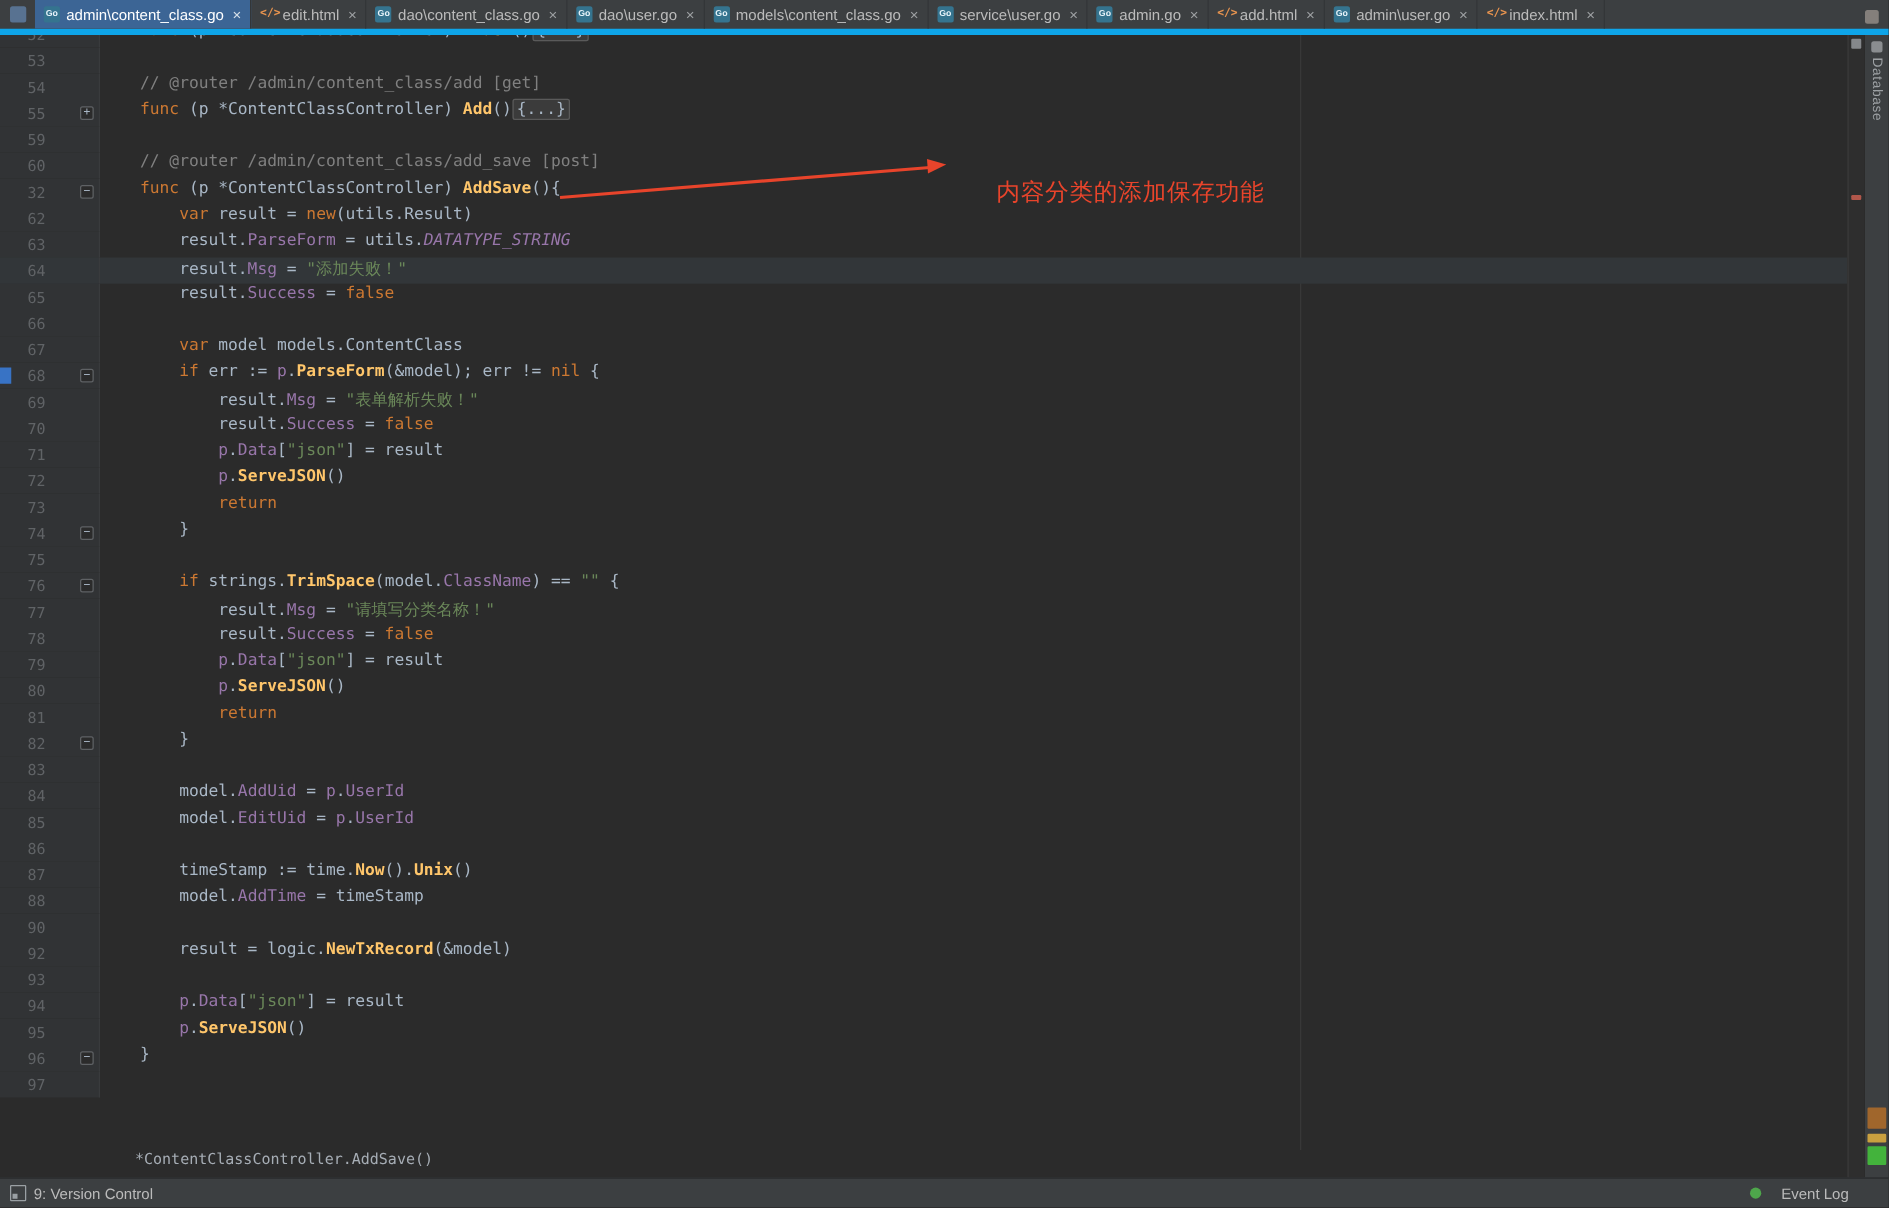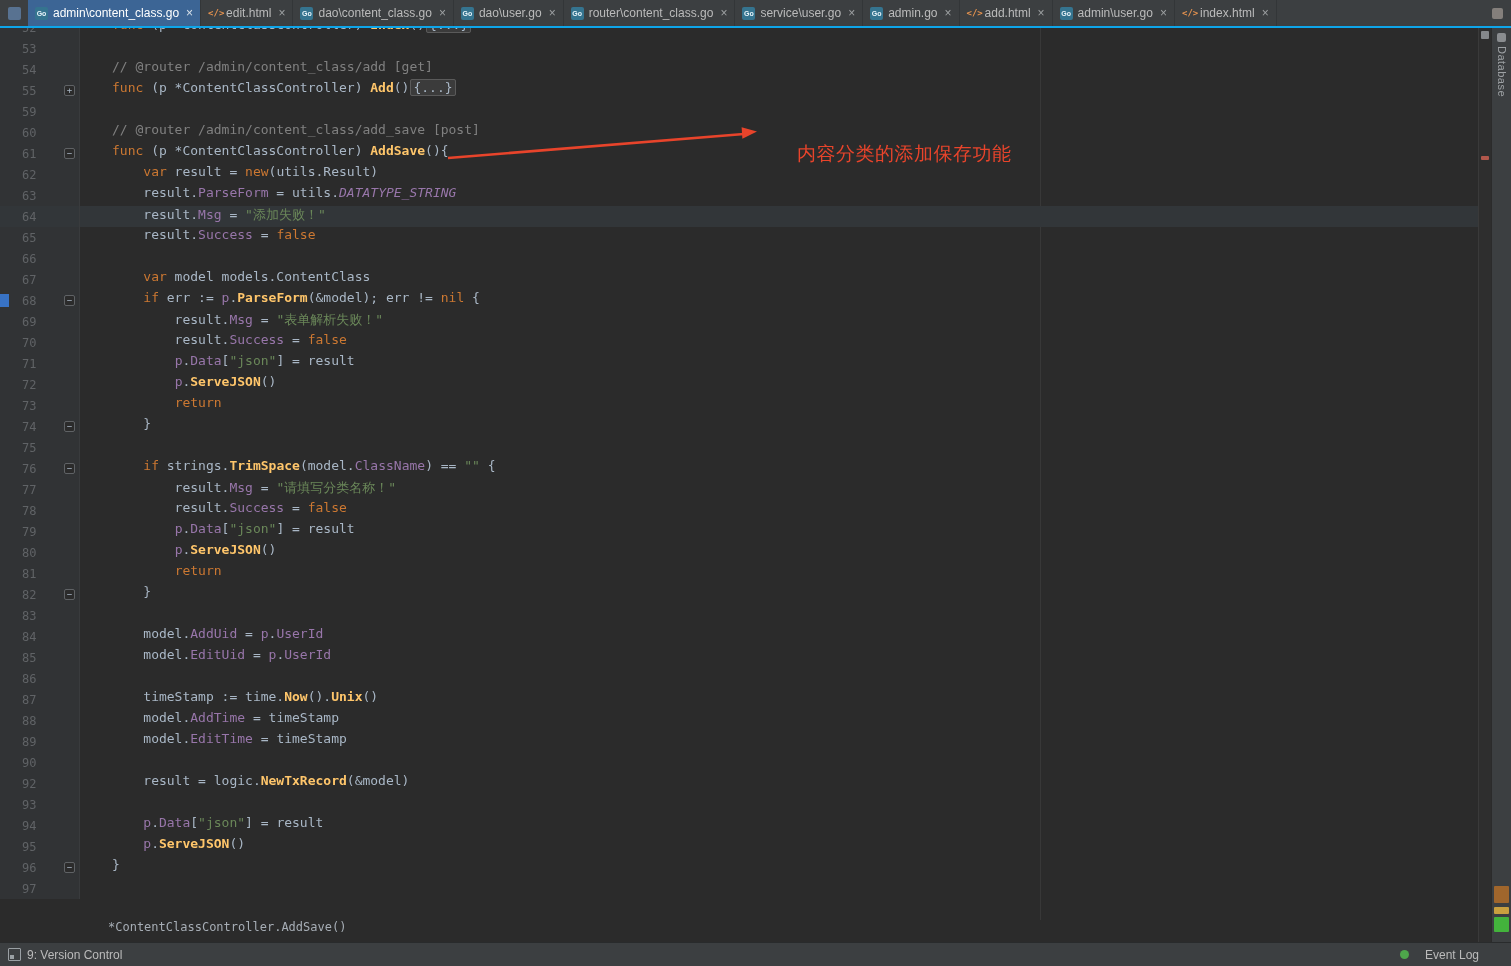--- a/index.html
+++ b/index.html
@@ -3,21 +3,21 @@
 <meta charset="utf-8">
 <style>
   html,body{margin:0;padding:0;background:#2b2b2b;}
   body{width:1511px;height:966px;overflow:hidden;position:relative;
        font-family:"Liberation Sans",sans-serif;}
   .app{position:absolute;inset:0;}
 
   
   .tabbar{position:absolute;left:0;top:0;width:1511px;height:28px;
           background:var(--tab-bar-bg);display:flex;align-items:stretch;
-          font-size:12px;box-sizing:border-box;border-bottom:2px solid #0ea5e9;justify-content:flex-end;}
+          font-size:12px;box-sizing:border-box;border-bottom:5px solid #0ea5e9;justify-content:flex-end;}
   .lead{flex:0 0 28px;display:flex;align-items:center;justify-content:center;}
   .lead-icon{width:13px;height:13px;border-radius:2px;background:#5d7ba0;opacity:.85;}
   .tabs{display:flex;align-items:stretch;flex:1;overflow:hidden;}
   .tab{display:flex;align-items:center;gap:5px;padding:0 7px;
        border-right:1px solid #333638;color:#bbbbbb;cursor:pointer;white-space:nowrap;}
   .tab.active{background:var(--tab-active-bg);color:#ffffff;}
   .tclose{color:#9ea1a3;font-size:12px;margin-left:2px;}
   .tab.active .tclose{color:#d9e2ea;}
   .ficon{width:13px;height:13px;border-radius:2px;text-align:center;flex:0 0 13px;}
   .ficon.go{background:#35748f;color:#e8f4fa;font:700 7px/13px "Liberation Sans",sans-serif;}
@@ -110,21 +110,21 @@
           <span>dao\content_class.go</span>
           <span class="tclose">×</span>
         </div>
         <div class="tab">
           <span class="ficon go">Go</span>
           <span>dao\user.go</span>
           <span class="tclose">×</span>
         </div>
         <div class="tab">
           <span class="ficon go">Go</span>
-          <span>router\content_class.go</span>
+          <span>models\content_class.go</span>
           <span class="tclose">×</span>
         </div>
         <div class="tab">
           <span class="ficon go">Go</span>
           <span>service\user.go</span>
           <span class="tclose">×</span>
         </div>
         <div class="tab">
           <span class="ficon go">Go</span>
           <span>admin.go</span>
@@ -151,21 +151,21 @@
 
   <div class="editor">
     <div class="mguide"></div>
     <div class="rows">
         <div class="row clip"><span class="gut"><span class="lnum">52</span><span class="fold"></span></span><span class="code"><span class="t-k">func</span><span class="t-d"> (p *ContentClassController) </span><span class="t-f">Index</span><span class="t-d">()</span><span class="t-fd">{...}</span></span></div>
         <div class="row"><span class="gut"><span class="lnum">53</span><span class="fold"></span></span><span class="code"></span></div>
         <div class="row"><span class="gut"><span class="lnum">54</span><span class="fold"></span></span><span class="code"><span class="t-c">// @router /admin/content_class/add [get]</span></span></div>
         <div class="row"><span class="gut"><span class="lnum">55</span><span class="fold fbox">+</span></span><span class="code"><span class="t-k">func</span><span class="t-d"> (p *ContentClassController) </span><span class="t-f">Add</span><span class="t-d">()</span><span class="t-fd">{...}</span></span></div>
         <div class="row"><span class="gut"><span class="lnum">59</span><span class="fold"></span></span><span class="code"></span></div>
         <div class="row"><span class="gut"><span class="lnum">60</span><span class="fold"></span></span><span class="code"><span class="t-c">// @router /admin/content_class/add_save [post]</span></span></div>
-        <div class="row"><span class="gut"><span class="lnum">61</span><span class="fold fbox">−</span></span><span class="code"><span class="t-k">func</span><span class="t-d"> (p *ContentClassController) </span><span class="t-f">AddSave</span><span class="t-d">(){</span></span></div>
+        <div class="row"><span class="gut"><span class="lnum">32</span><span class="fold fbox">−</span></span><span class="code"><span class="t-k">func</span><span class="t-d"> (p *ContentClassController) </span><span class="t-f">AddSave</span><span class="t-d">(){</span></span></div>
         <div class="row"><span class="gut"><span class="lnum">62</span><span class="fold"></span></span><span class="code"><span class="t-d">    </span><span class="t-k">var</span><span class="t-d"> result = </span><span class="t-k">new</span><span class="t-d">(utils.Result)</span></span></div>
         <div class="row"><span class="gut"><span class="lnum">63</span><span class="fold"></span></span><span class="code"><span class="t-d">    result.</span><span class="t-p">ParseForm</span><span class="t-d"> = utils.</span><span class="t-C">DATATYPE_STRING</span></span></div>
         <div class="row cur"><span class="gut"><span class="lnum">64</span><span class="fold"></span></span><span class="code"><span class="t-d">    result.</span><span class="t-p">Msg</span><span class="t-d"> = </span><span class="t-s">"添加失败！"</span></span></div>
         <div class="row"><span class="gut"><span class="lnum">65</span><span class="fold"></span></span><span class="code"><span class="t-d">    result.</span><span class="t-p">Success</span><span class="t-d"> = </span><span class="t-k">false</span></span></div>
         <div class="row"><span class="gut"><span class="lnum">66</span><span class="fold"></span></span><span class="code"></span></div>
         <div class="row"><span class="gut"><span class="lnum">67</span><span class="fold"></span></span><span class="code"><span class="t-d">    </span><span class="t-k">var</span><span class="t-d"> model models.ContentClass</span></span></div>
         <div class="row"><span class="gut"><span class="mark"></span><span class="lnum">68</span><span class="fold fbox">−</span></span><span class="code"><span class="t-d">    </span><span class="t-k">if</span><span class="t-d"> err := </span><span class="t-p">p</span><span class="t-d">.</span><span class="t-f">ParseForm</span><span class="t-d">(&amp;model); err != </span><span class="t-k">nil</span><span class="t-d"> {</span></span></div>
         <div class="row"><span class="gut"><span class="lnum">69</span><span class="fold"></span></span><span class="code"><span class="t-d">        result.</span><span class="t-p">Msg</span><span class="t-d"> = </span><span class="t-s">"表单解析失败！"</span></span></div>
         <div class="row"><span class="gut"><span class="lnum">70</span><span class="fold"></span></span><span class="code"><span class="t-d">        result.</span><span class="t-p">Success</span><span class="t-d"> = </span><span class="t-k">false</span></span></div>
         <div class="row"><span class="gut"><span class="lnum">71</span><span class="fold"></span></span><span class="code"><span class="t-d">        </span><span class="t-p">p</span><span class="t-d">.</span><span class="t-p">Data</span><span class="t-d">[</span><span class="t-s">"json"</span><span class="t-d">] = result</span></span></div>
@@ -179,21 +179,20 @@
         <div class="row"><span class="gut"><span class="lnum">79</span><span class="fold"></span></span><span class="code"><span class="t-d">        </span><span class="t-p">p</span><span class="t-d">.</span><span class="t-p">Data</span><span class="t-d">[</span><span class="t-s">"json"</span><span class="t-d">] = result</span></span></div>
         <div class="row"><span class="gut"><span class="lnum">80</span><span class="fold"></span></span><span class="code"><span class="t-d">        </span><span class="t-p">p</span><span class="t-d">.</span><span class="t-f">ServeJSON</span><span class="t-d">()</span></span></div>
         <div class="row"><span class="gut"><span class="lnum">81</span><span class="fold"></span></span><span class="code"><span class="t-d">        </span><span class="t-k">return</span></span></div>
         <div class="row"><span class="gut"><span class="lnum">82</span><span class="fold fbox">−</span></span><span class="code"><span class="t-d">    }</span></span></div>
         <div class="row"><span class="gut"><span class="lnum">83</span><span class="fold"></span></span><span class="code"></span></div>
         <div class="row"><span class="gut"><span class="lnum">84</span><span class="fold"></span></span><span class="code"><span class="t-d">    model.</span><span class="t-p">AddUid</span><span class="t-d"> = </span><span class="t-p">p</span><span class="t-d">.</span><span class="t-p">UserId</span></span></div>
         <div class="row"><span class="gut"><span class="lnum">85</span><span class="fold"></span></span><span class="code"><span class="t-d">    model.</span><span class="t-p">EditUid</span><span class="t-d"> = </span><span class="t-p">p</span><span class="t-d">.</span><span class="t-p">UserId</span></span></div>
         <div class="row"><span class="gut"><span class="lnum">86</span><span class="fold"></span></span><span class="code"></span></div>
         <div class="row"><span class="gut"><span class="lnum">87</span><span class="fold"></span></span><span class="code"><span class="t-d">    timeStamp := time.</span><span class="t-f">Now</span><span class="t-d">().</span><span class="t-f">Unix</span><span class="t-d">()</span></span></div>
         <div class="row"><span class="gut"><span class="lnum">88</span><span class="fold"></span></span><span class="code"><span class="t-d">    model.</span><span class="t-p">AddTime</span><span class="t-d"> = timeStamp</span></span></div>
-        <div class="row"><span class="gut"><span class="lnum">89</span><span class="fold"></span></span><span class="code"><span class="t-d">    model.</span><span class="t-p">EditTime</span><span class="t-d"> = timeStamp</span></span></div>
         <div class="row"><span class="gut"><span class="lnum">90</span><span class="fold"></span></span><span class="code"></span></div>
         <div class="row"><span class="gut"><span class="lnum">92</span><span class="fold"></span></span><span class="code"><span class="t-d">    result = logic.</span><span class="t-f">NewTxRecord</span><span class="t-d">(&amp;model)</span></span></div>
         <div class="row"><span class="gut"><span class="lnum">93</span><span class="fold"></span></span><span class="code"></span></div>
         <div class="row"><span class="gut"><span class="lnum">94</span><span class="fold"></span></span><span class="code"><span class="t-d">    </span><span class="t-p">p</span><span class="t-d">.</span><span class="t-p">Data</span><span class="t-d">[</span><span class="t-s">"json"</span><span class="t-d">] = result</span></span></div>
         <div class="row"><span class="gut"><span class="lnum">95</span><span class="fold"></span></span><span class="code"><span class="t-d">    </span><span class="t-p">p</span><span class="t-d">.</span><span class="t-f">ServeJSON</span><span class="t-d">()</span></span></div>
         <div class="row"><span class="gut"><span class="lnum">96</span><span class="fold fbox">−</span></span><span class="code"><span class="t-d">}</span></span></div>
         <div class="row"><span class="gut"><span class="lnum">97</span><span class="fold"></span></span><span class="code"></span></div>
       </div>
     <div class="ctx">
       <span>*ContentClassController.AddSave()</span>

